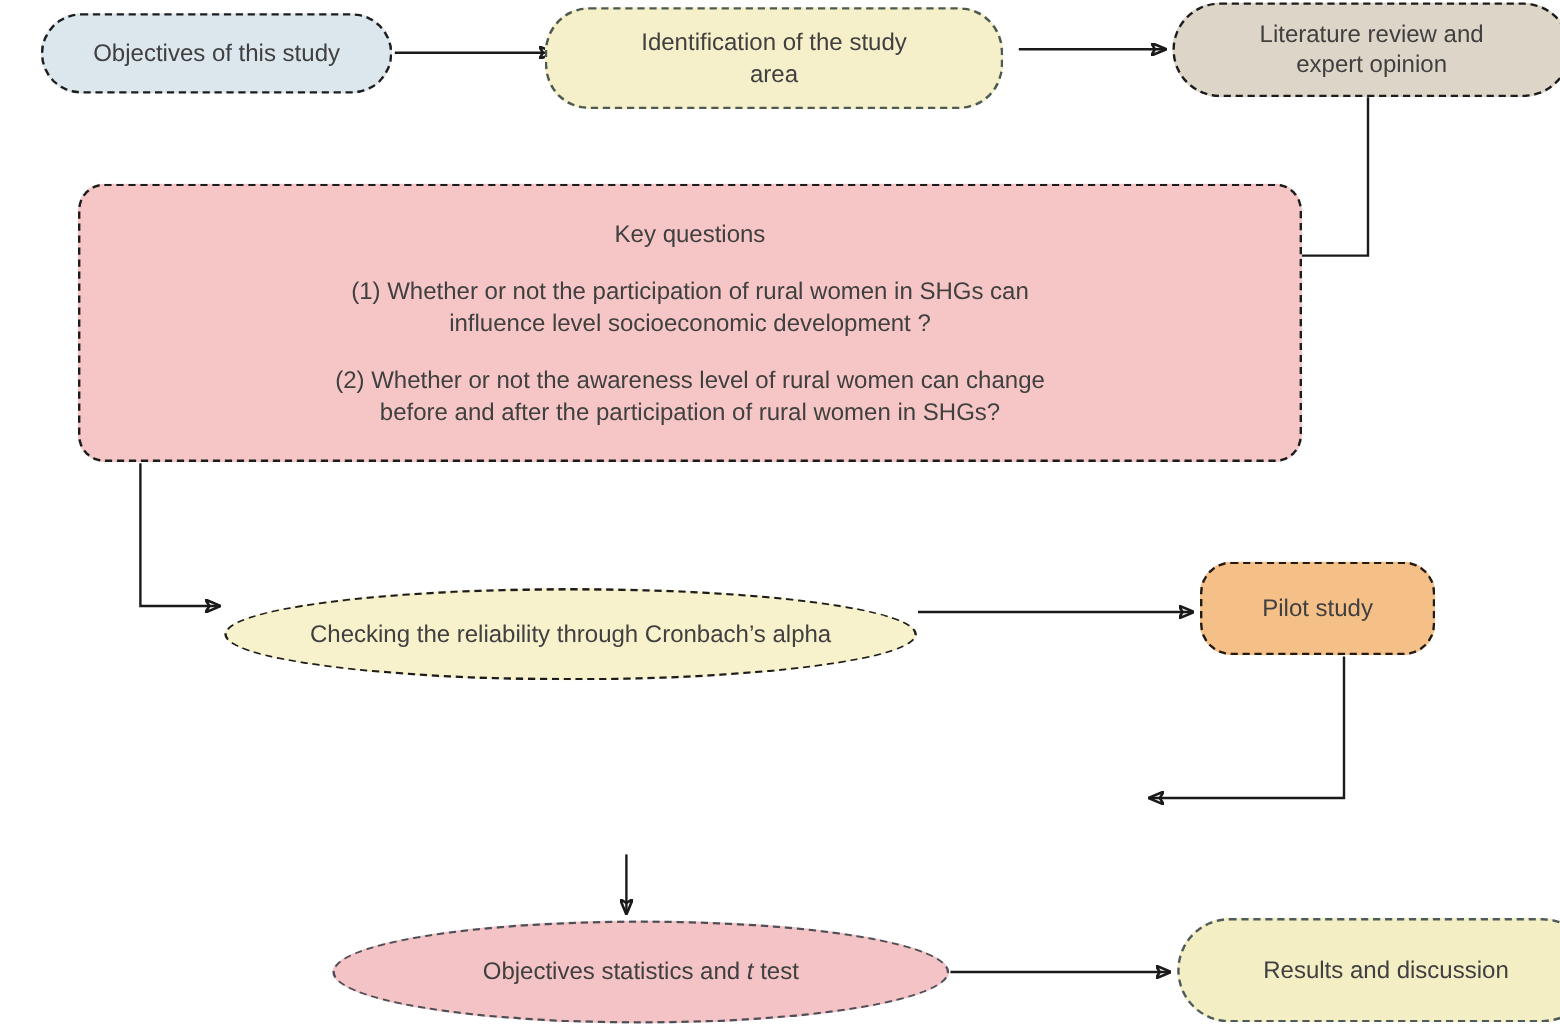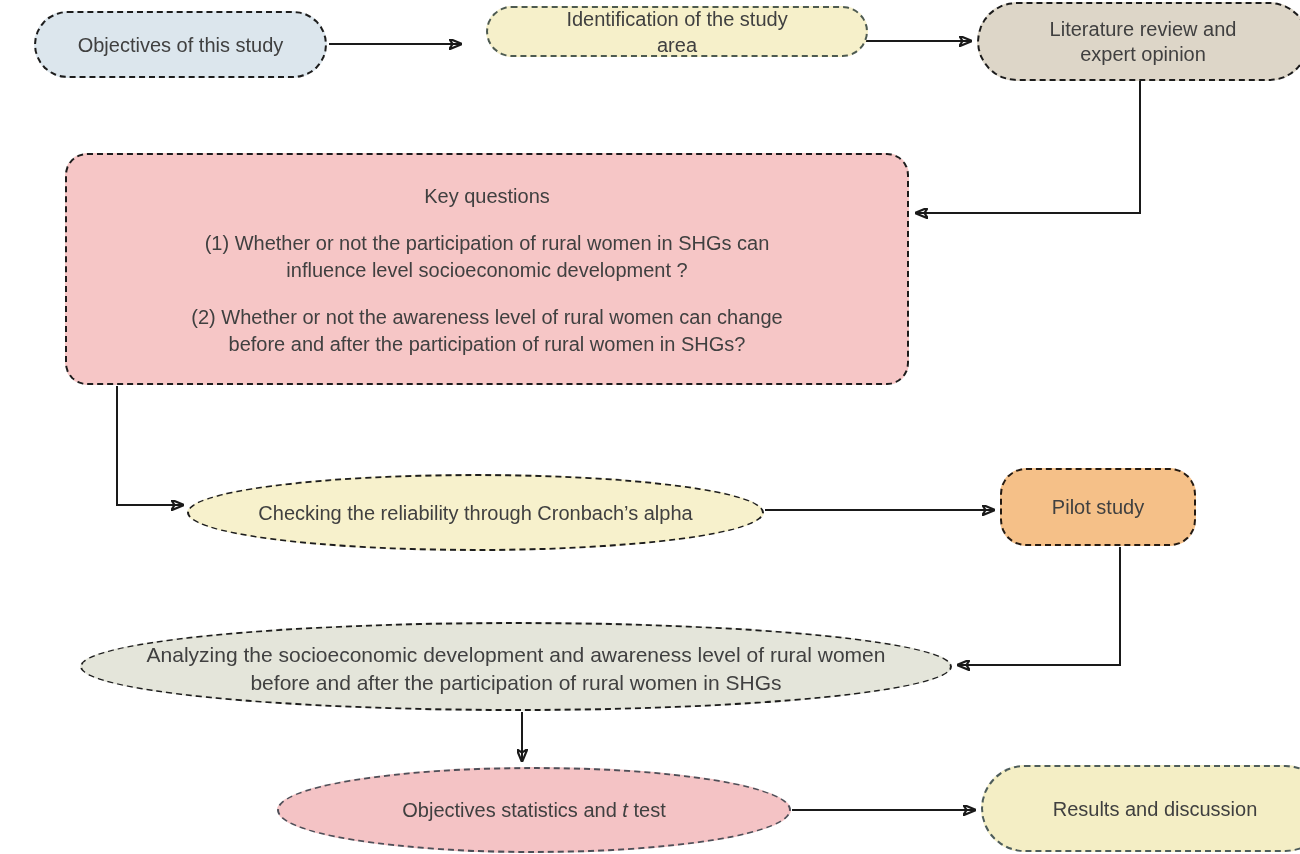--- a/index.html
+++ b/index.html
@@ -18,29 +18,29 @@
     box-sizing: border-box;
     border: 2px dashed #1c1c1c;
     display: flex;
     align-items: center;
     justify-content: center;
     text-align: center;
     font-size: 20px;
     line-height: 26px;
   }
   .node-objectives   { left: 2px;   top: 11px;  width: 293px; height: 67px; border-radius: 34px; }
-  .node-identification { left: 454px; top: 6px; width: 382px; height: 51px; border-radius: 37px; padding: 0 60px; }
+  .node-identification { left: 422px; top: 6px; width: 382px; height: 85px; border-radius: 37px; padding: 0 60px; }
   .node-literature   { left: 945px; top: 2px;   width: 332px; height: 79px; border-radius: 40px; padding: 0 45px; line-height: 25px; }
   .node-key-questions {
-    left: 33px; top: 153px; width: 844px; height: 232px; border-radius: 22px;
+    left: 33px; top: 153px; width: 1020px; height: 232px; border-radius: 22px;
     display: block; text-align: center;
   }
   .kq-title { margin-top: 28px; line-height: 27px; }
   .kq-q     { margin-top: 20px; line-height: 27px; }
-  .node-checking   { left: 155px; top: 474px; width: 577px; height: 77px; border-radius: 50%; }
+  .node-checking   { left: 155px; top: 490px; width: 577px; height: 77px; border-radius: 50%; }
   .node-pilot      { left: 968px; top: 468px; width: 196px; height: 78px; border-radius: 26px; text-align: center; }
   .node-analyzing  { left: 48px;  top: 622px; width: 872px; height: 89px; border-radius: 50%; line-height: 28px; font-size: 21px; display: block; padding-top: 17px; box-sizing: border-box; }
   .node-descriptive{ left: 245px; top: 767px; width: 514px; height: 86px; border-radius: 50%; }
   .node-results    { left: 949px; top: 765px; width: 348px; height: 87px; border-radius: 44px; }
   .arrow-layer { position: absolute; left: 0; top: 0; width: 1300px; height: 854px; pointer-events: none; }
   .arrow-layer path { stroke: #1a1a1a; stroke-width: 2; fill: none; }
   i { font-style: italic; }
 </style>
 </head>
 <body>
@@ -88,24 +88,20 @@
   </div>
 
   <div class="node node-checking" style="background-color: rgb(247, 241, 204); border-color: rgb(28, 28, 28);">
     <span>Checking the reliability through Cronbach’s alpha</span>
   </div>
 
   <div class="node node-pilot" style="background-color: rgb(245, 192, 136); border-color: rgb(36, 26, 18);">
     <span>Pilot study</span>
   </div>
 
-  <div class="node node-analyzing" style="background-color: rgb(228, 229, 218); border-color: rgb(28, 28, 28);">
-    <div>Analyzing the socioeconomic development and awareness level of rural women</div>
-    <div>before and after the participation of rural women in SHGs</div>
-  </div>
 
   <div class="node node-descriptive" style="background-color: rgb(244, 195, 197); border-color: rgb(78, 78, 87);">
     <span><span>Objectives statistics and </span><i>t</i><span> test</span></span>
   </div>
 
   <div class="node node-results" style="background-color: rgb(244, 238, 197); border-color: rgb(77, 92, 90);">
     <span>Results and discussion</span>
   </div>
 
 </div>

